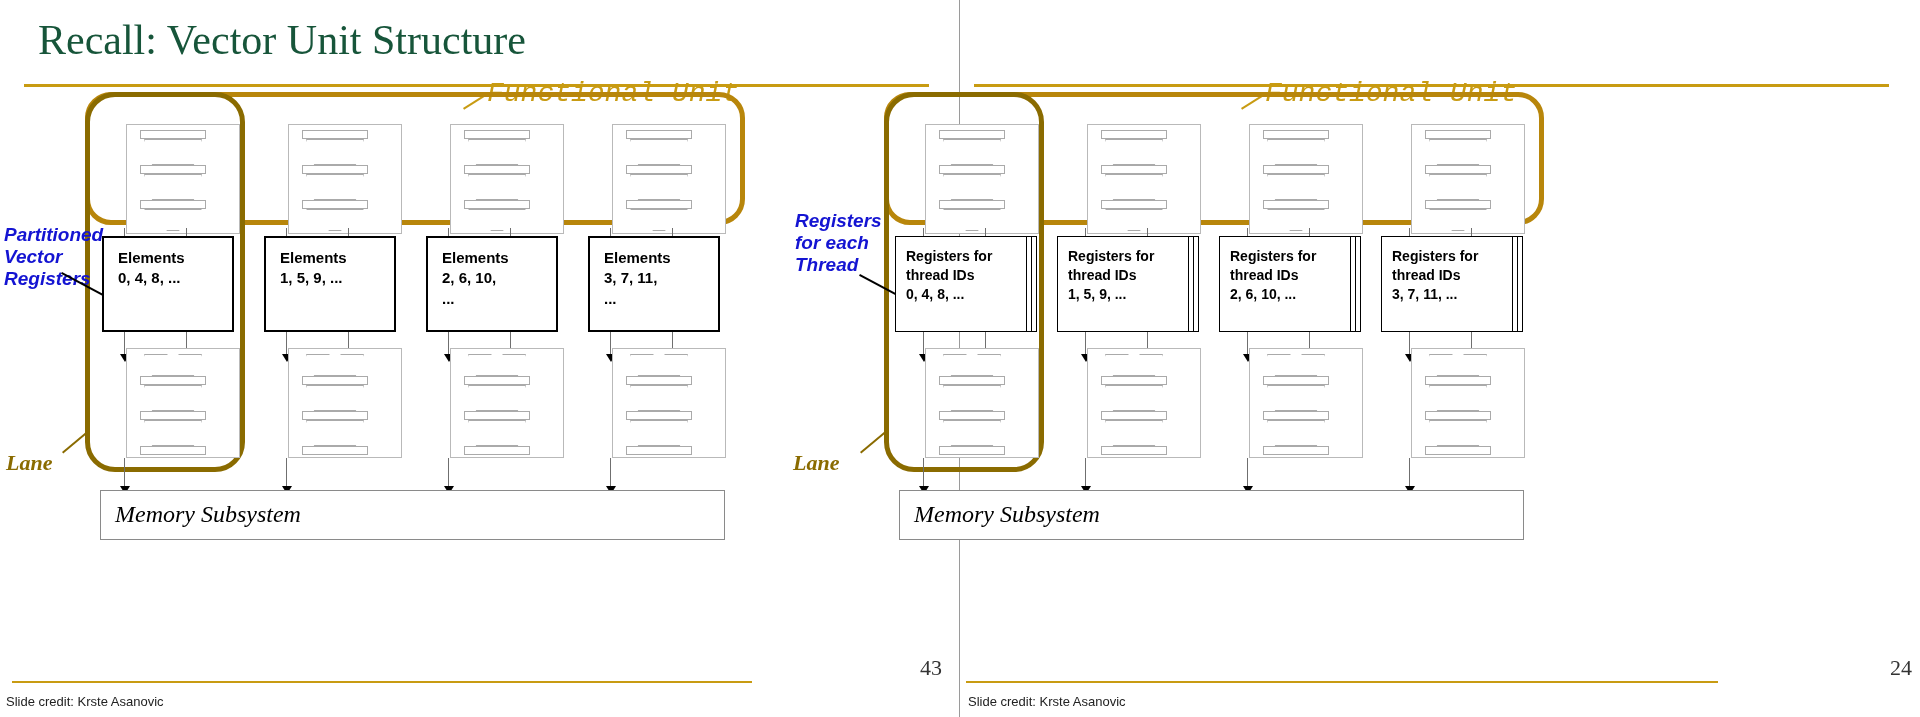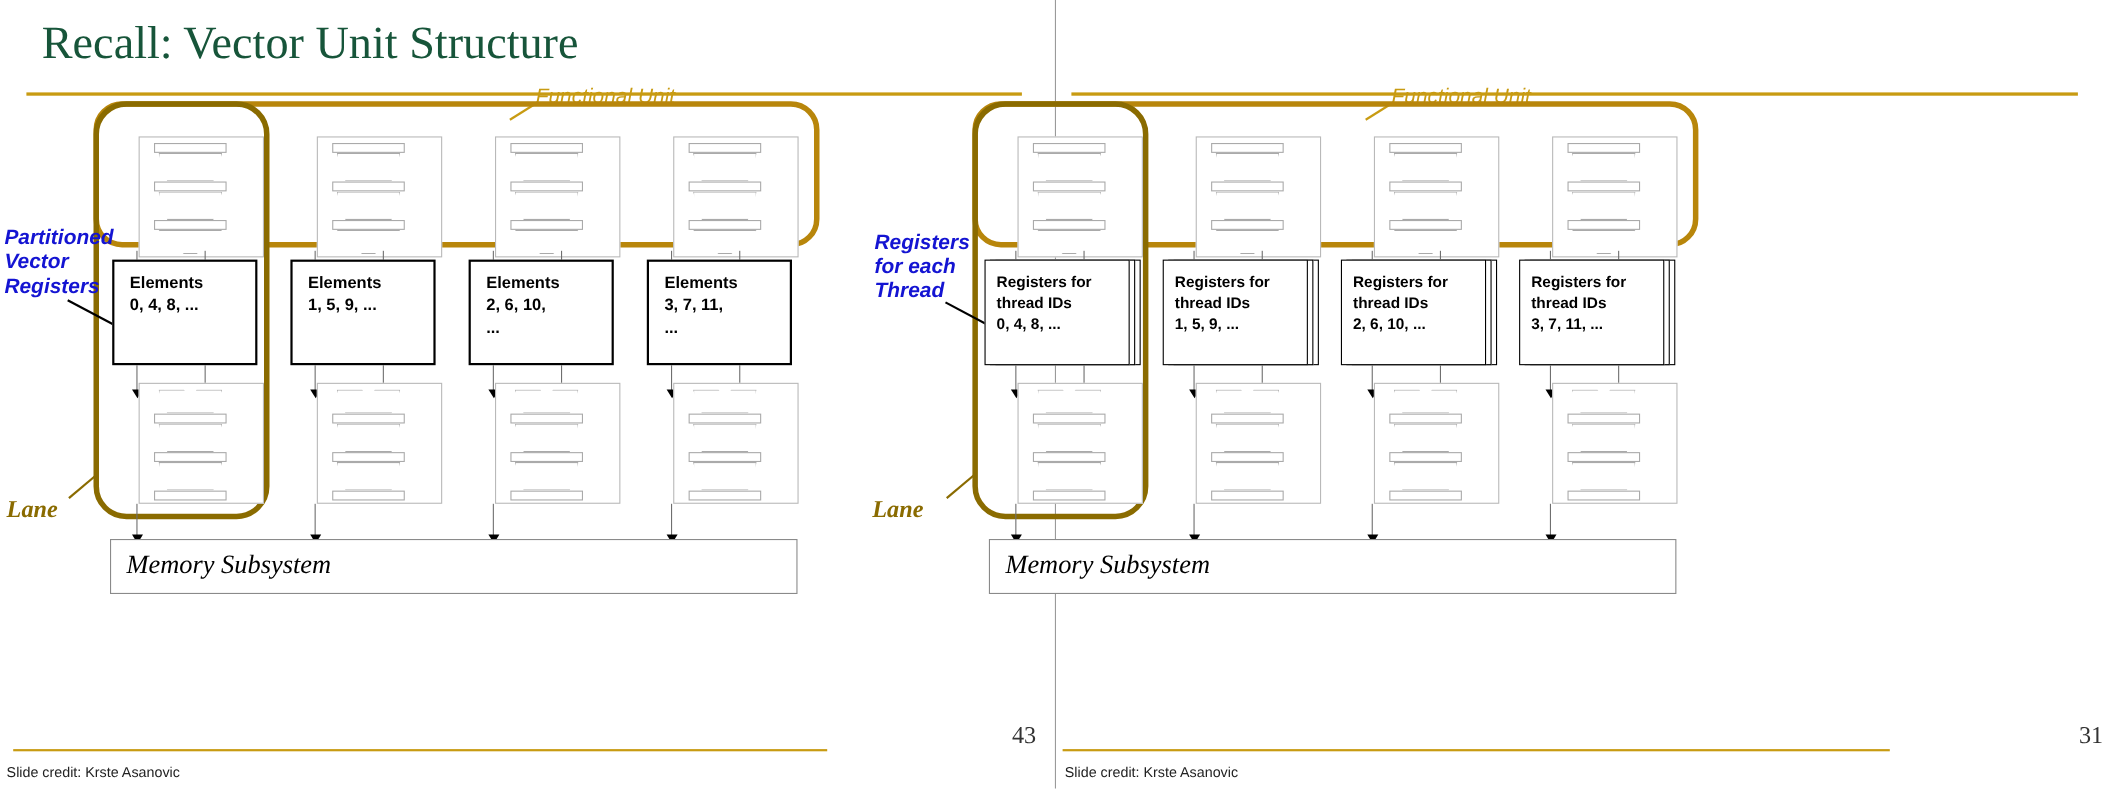--- a/index.html
+++ b/index.html
@@ -66,22 +66,22 @@
 
   
   .memory{
     position:absolute;border:1px solid #8a8a8a;background:#fff;box-sizing:border-box;
     font-family:"Liberation Serif", serif;font-style:italic;font-size:24px;color:#000;
     padding:10px 0 0 14px;
   }
 
   
   .ann-fu{
-    position:absolute;font-family:Liberation Sans, sans-serif;font-style:italic;
-    font-size:19px;color:#c89b12;white-space:nowrap;
+    position:absolute;font-family:Liberation Mono, monospace;font-style:italic;
+    font-size:28px;color:#c89b12;white-space:nowrap;
   }
   .ann-lane{
     position:absolute;font-family:"Liberation Serif",serif;font-style:italic;
     font-size:22px;color:#8a6b00;font-weight:bold;
   }
   .ann-blue{
     position:absolute;font-family:"Liberation Sans",sans-serif;font-style:italic;font-weight:bold;
     font-size:19px;color:#1414d2;line-height:1.15;white-space:pre-line;
   }
   .callout-line{position:absolute;background:#000;height:2px;transform-origin:0 0;}
@@ -106,21 +106,21 @@
 
     <div class="diagram">
 
       <div class="ann-fu" style="left:487px;top:-14px;">Functional Unit</div>
       <div class="gold-line" style="left:463px;top:16px;width:30px;transform:rotate(-32deg);"></div>
 
       <div class="fu-outline" style="left:85px;top:0px;width:660px;height:133px;"></div>
 
       <div class="lane-outline" style="left:85px;top:0px;width:160px;height:380px;"></div>
 
-      <div class="ann-blue" style="left:4px;top:114px;">Partitioned
+      <div class="ann-blue" style="left:4px;top:132px;">Partitioned
 Vector
 Registers</div>
       <div class="callout-line" style="left:62px;top:180px;width:52px;transform:rotate(28deg);"></div>
 
       <div class="ann-lane" style="left:6px;top:358px;">Lane</div>
       <div class="callout-line" style="left:62px;top:360px;width:34px;background:#8a6b00;transform:rotate(-40deg);"></div>
 
       <div class="lane-col" style="left:100px;">
         <div class="fu" style="left:18px;top:32px;">
           <div class="box"></div>
@@ -482,16 +482,16 @@
 
         <div class="vline" style="left:24px;top:366px;height:32px;"></div>
         <div class="arrowdown" style="left:20px;top:394px;"></div>
       </div>
 
       <div class="memory" style="left:-61px;top:398px;width:625px;height:50px;">Memory Subsystem</div>
     </div>
 
     <div class="footer-rule"></div>
     <div class="credit">Slide credit: Krste Asanovic</div>
-    <div class="pagenum" style="right:8px;bottom:36px;">31</div>
+    <div class="pagenum" style="right:8px;bottom:36px;">24</div>
   </div>
 
 </div>
 
 </body></html>

